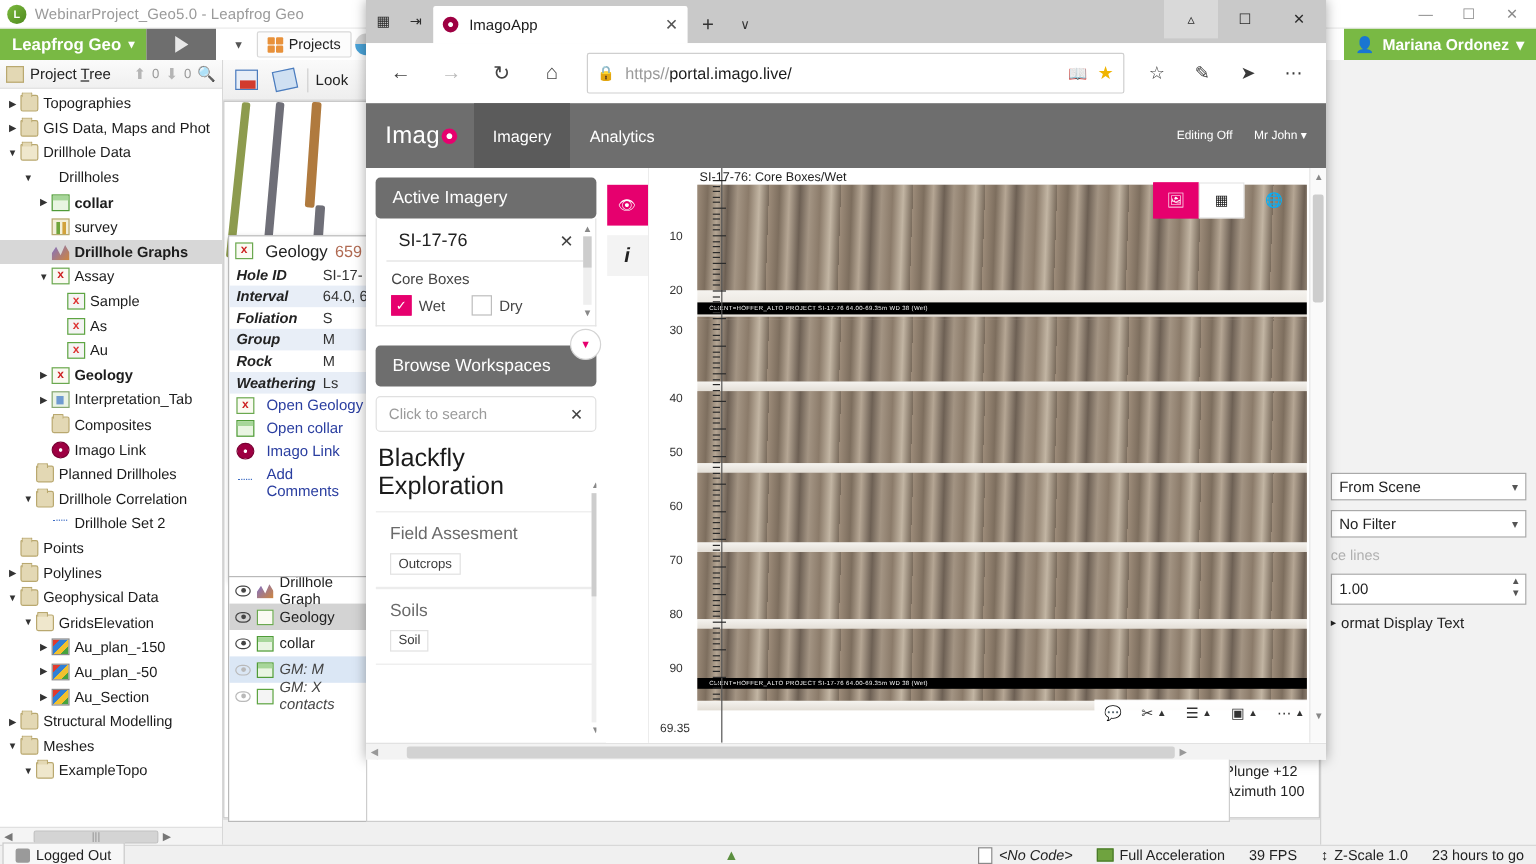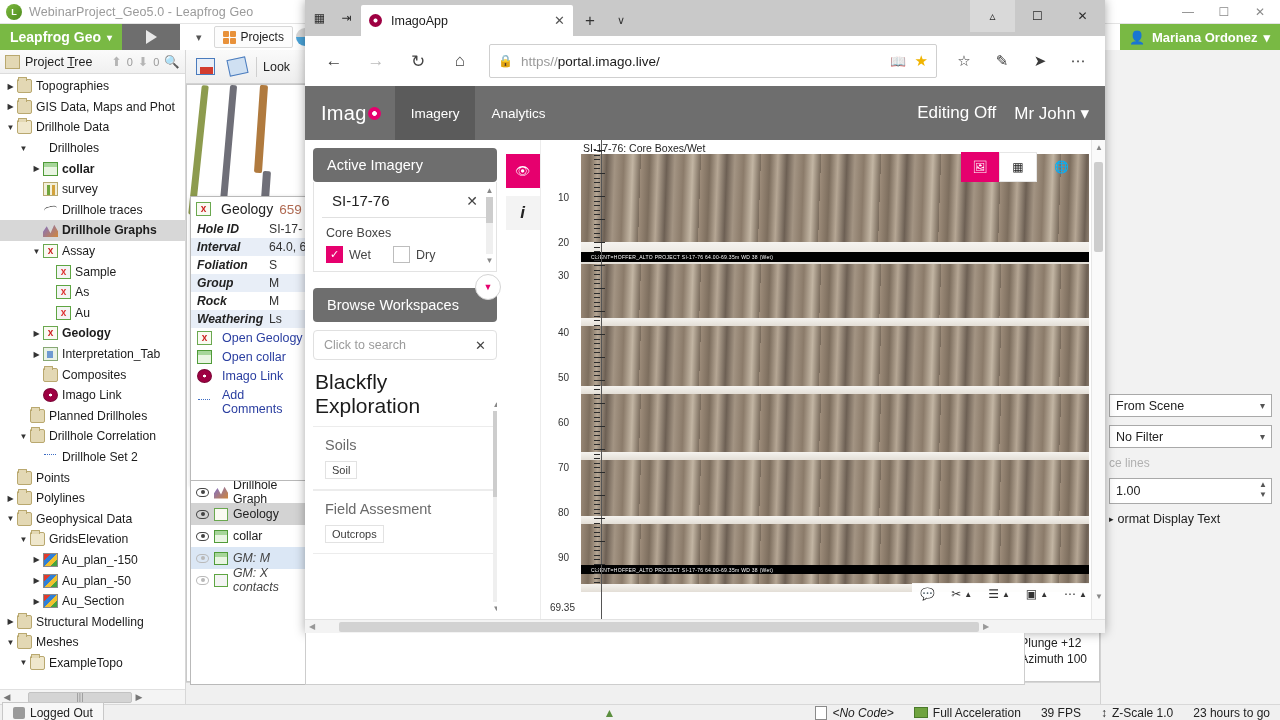--- a/index.html
+++ b/index.html
@@ -211,21 +211,21 @@
   .br-favbar a{color:#1a64c8;text-decoration:none;}
 
   
   .imago-app { flex:1; display:flex; flex-direction:column; min-height:0; background:#fff;}
   .imago-hdr { height:54px; background:#6e6e6e; display:flex; align-items:stretch; color:#fff;}
   .imago-logo { display:flex;align-items:center;padding:0 14px 0 16px;font-size:20px;letter-spacing:.3px;}
   .imago-logo .dot{display:inline-block;width:13px;height:13px;border-radius:50%;margin-left:1px;
      background:radial-gradient(circle at 50% 50%,#fff 0 22%,#e6006e 30% 100%);}
   .imago-nav { display:flex;align-items:center;padding:0 16px;font-size:13.5px;height:54px;}
   .imago-nav.active{background:#5b5b5b;}
-  .imago-right { margin-left:auto; display:flex; align-items:center; gap:18px; padding-right:16px; font-size:17px;}
+  .imago-right { margin-left:auto; display:flex; align-items:center; gap:18px; padding-right:16px; font-size:10px;}
 
   .imago-body { flex:1; display:flex; min-height:0; background:#fff; }
   .imago-left { width:200px; background:#ffffff; display:flex; flex-direction:column; padding:8px 8px 0 8px; gap:0;}
   .panel-bar { background:#6e6e6e;color:#fff;border-radius:4px;height:34px;display:flex;align-items:center;
      padding:0 14px;font-size:14.5px; position:relative;}
   .panel-bar .toggle{position:absolute;right:-4px;top:-14px;width:26px;height:26px;border-radius:50%;background:#fff;
      border:1px solid #d4d4d4;display:flex;align-items:center;justify-content:center;color:#e6006e;font-size:9px;}
   .act-card { border:1px solid #e3e3e3; border-top:none; position:relative; padding:6px 0 8px; margin-bottom:14px;}
   .act-hole { display:flex;align-items:center;padding:4px 10px 8px; border-bottom:1px solid #e0e0e0; margin:0 8px;}
   .act-hole .h{flex:1;font-size:15px;color:#222;}
@@ -363,25 +363,20 @@
           </div>
           <div class="tnode" style="padding-left: 30px;">
             <span class="tw">▶</span>
             <span class="ticon ico-collar"></span>
             <span class="lbl bold">collar</span>
           </div>
           <div class="tnode" style="padding-left: 30px;">
             <span class="tw"></span>
             <span class="ticon ico-survey"></span>
             <span class="lbl">survey</span>
-          </div>
-          <div class="tnode" style="padding-left: 30px;">
-            <span class="tw"></span>
-            <span class="ticon ico-trace"></span>
-            <span class="lbl">Drillhole traces</span>
           </div>
           <div class="tnode sel" style="padding-left: 30px;">
             <span class="tw"></span>
             <span class="ticon ico-graphs"></span>
             <span class="lbl bold">Drillhole Graphs</span>
           </div>
           <div class="tnode" style="padding-left: 30px;">
             <span class="tw">▼</span>
             <span class="ticon ico-x">x</span>
             <span class="lbl">Assay</span>
@@ -808,22 +803,22 @@
         </div>
 
         <div class="search-box">
           <span class="ph">Click to search</span>
           <span class="x">✕</span>
         </div>
 
         <div class="ws-area">
           <div class="ws-title">Blackfly Exploration</div>
           <div id="ws-groups">
+              <div class="ws-group"><div class="g">Field Assesment</div><span class="ws-chip">Outcrops</span></div>
               <div class="ws-group"><div class="g">Soils</div><span class="ws-chip">Soil</span></div>
-              <div class="ws-group"><div class="g">Field Assesment</div><span class="ws-chip">Outcrops</span></div>
             </div>
           <div class="mini-scroll" style="right:-4px;top:36px;">
             <span class="a">▲</span>
             <span class="bar">
                 <i></i>
               </span>
             <span class="a">▼</span>
           </div>
         </div>
       </div>

